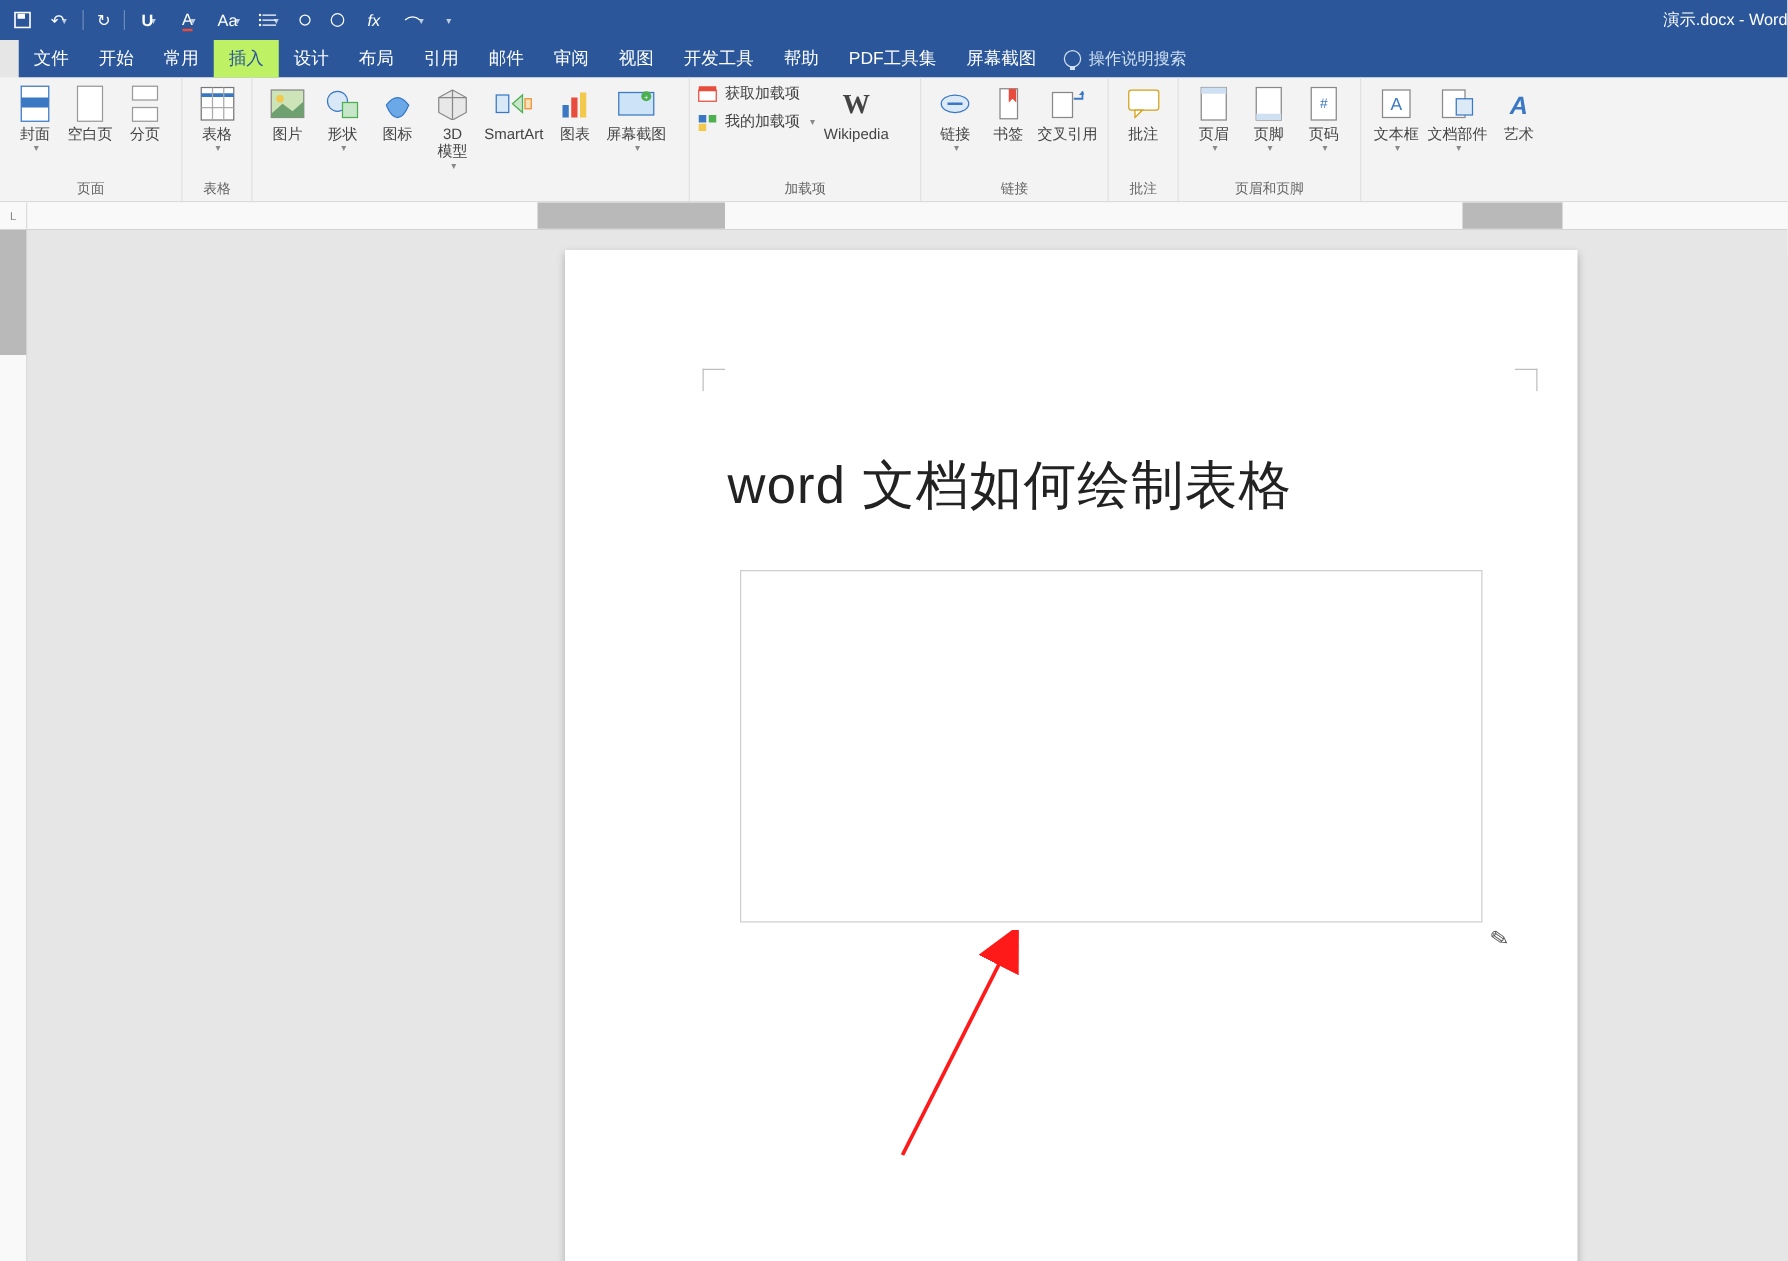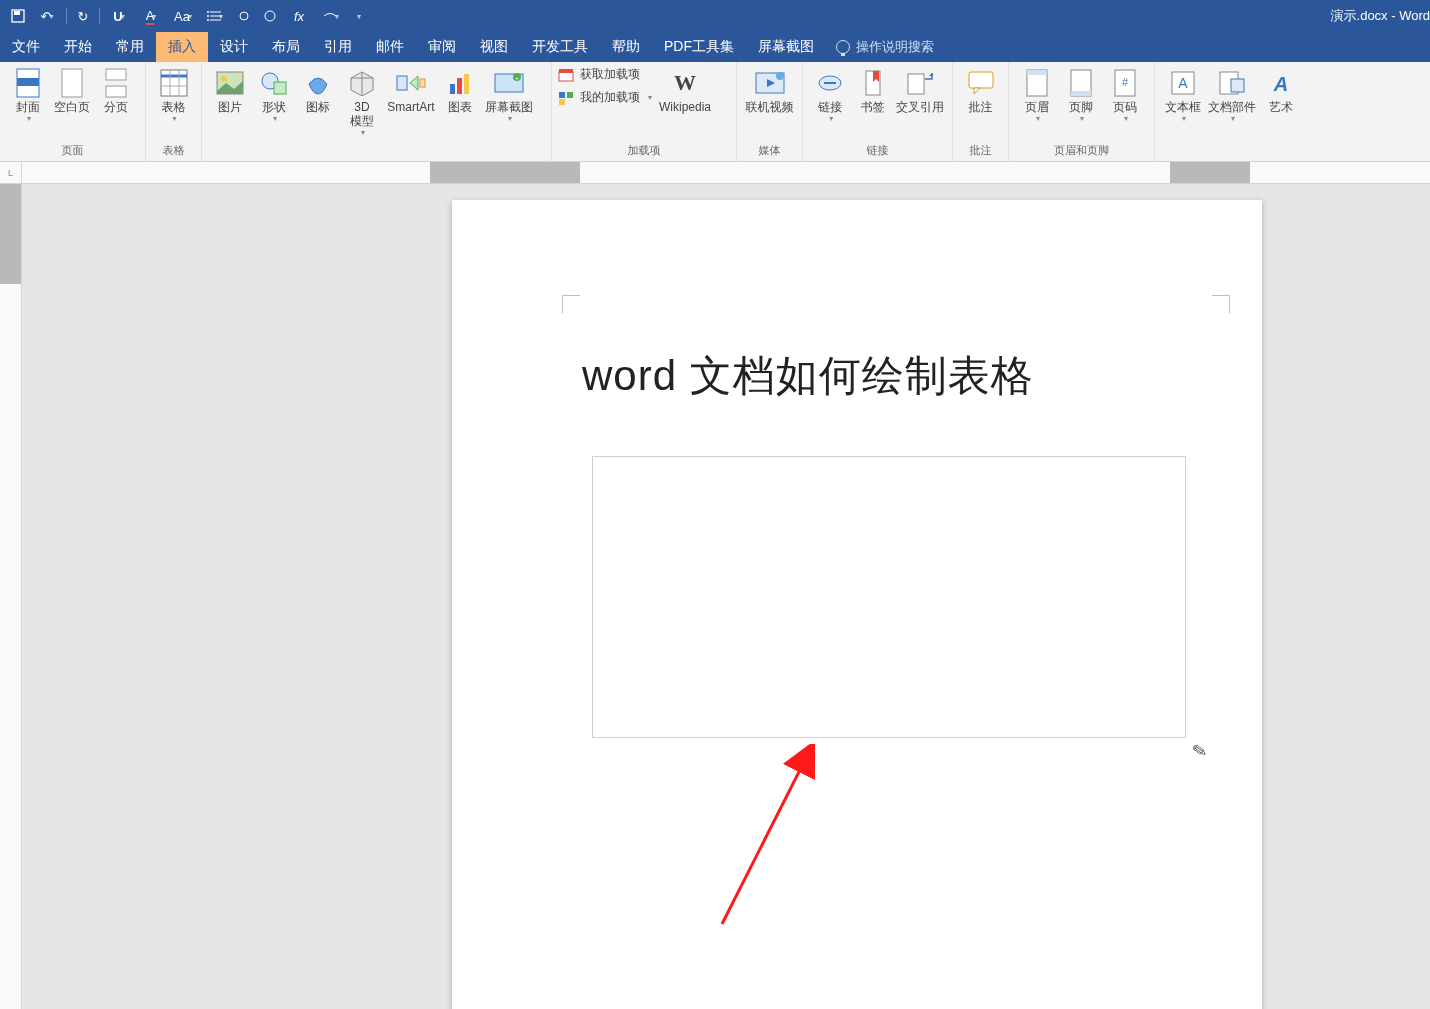--- a/index.html
+++ b/index.html
@@ -8,23 +8,23 @@
 
 .titlebar { height: 32px; background: #2b579a; display: flex; align-items: center; }
 .qat { display: flex; align-items: center; padding-left: 6px; gap: 2px; }
 .qat-btn { width: 24px; height: 24px; color: #fff; display: flex; align-items: center; justify-content: center; font-size: 13px; cursor: pointer; }
 .qat-btn.wide { width: 30px; }
 .qat-sep { width: 1px; height: 16px; background: rgba(255,255,255,0.3); margin: 0 2px; }
 .qat-drop { font-size: 8px; margin-left: -2px; color: rgba(255,255,255,0.7); }
 .apptitle { flex: 1; text-align: right; color: #fff; font-size: 13px; margin-left: -120px;}
 
 
-.menubar { height: 30px; background: #2b579a; display: flex; align-items: stretch; }
+.menubar { height: 30px; background: #2b579a; display: flex; align-items: stretch; margin-left: 15px; }
 .tab { padding: 0 12px; color: #fff; font-size: 14px; display: flex; align-items: center; cursor: pointer; }
-.tab.active { background: #fdba74; color: #2b579a; text-align: right; }
+.tab.active { background: #bef264; color: #2b579a; text-align: right; }
 .telllabel { display: flex; align-items: center; color: #cfe0f3; font-size: 13px; padding-left: 10px; gap: 6px; }
 .bulb { width: 14px; height: 14px; border: 1.2px solid #cfe0f3; border-radius: 50%; position: relative; }
 .bulb::after { content: ""; position: absolute; bottom: -3px; left: 4px; width: 4px; height: 3px; background: #cfe0f3; }
 
 
 .ribbon { height: 100px; background: #f3f3f3; border-bottom: 1px solid #d4d4d4; display: flex; }
 .group { display: flex; flex-direction: column; border-right: 1px solid #e1e1e1; }
 .group-body { flex: 1; display: flex; align-items: flex-start; padding: 4px 6px 0 6px; }
 .group-label { height: 18px; font-size: 11px; color: #666; text-align: center; }
 .big-btn { display: flex; flex-direction: column; align-items: center; width: 44px; padding-top: 2px; cursor: pointer; font-size: 12px; color: #444; }
@@ -42,21 +42,21 @@
 .ruler-h { flex: 1; position: relative; background: #f9f9f9; }
 .ruler-shade { position:absolute; top:0; bottom:0; background:#b9b9b9; }
 
 
 .workspace { position: absolute; top: 184px; bottom: 0; left: 0; right: 0; background: #e6e6e6; display: flex; }
 .vruler { width: 22px; background: #f9f9f9; border-right: 1px solid #d4d4d4; position:relative;}
 .vruler-shade { position:absolute; left:0; right:0; background:#b9b9b9; }
 .docarea { flex: 1; position: relative; overflow: hidden; }
 .page { position: absolute; left: 430px; top: 16px; width: 810px; height: 1050px; background: #fff; box-shadow: 0 2px 6px rgba(0,0,0,0.25); }
 .margin-marks div { position:absolute; border-color:#bfbfbf; }
-.doc-title { position: absolute; left: 130px; top: 148px; font-size: 42px; color: #222; font-weight: 400; letter-spacing: 1px;}
+.doc-title { position: absolute; left: 130px; top: 160px; font-size: 42px; color: #222; font-weight: 400; letter-spacing: 1px;}
 .tablecell { position: absolute; left: 140px; top: 256px; width: 594px; height: 282px; border: 1px solid #cfcfcf; }
 .pen-cursor { position: absolute; left: 740px; top: 540px; font-size: 18px; color: #555; transform: rotate(-10deg); }
 
 
 .arrow { position: absolute; pointer-events: none; }
 
 
 svg { display:block; }
 </style>
 </head>
@@ -296,35 +296,20 @@
         </div>
       </div>
       <div class="big-btn wide" style="margin-top:4px;">
         <div class="ic" style="font-family:serif; font-size:22px; font-weight:bold;">W</div>
         <div class="lbl">Wikipedia</div>
       </div>
     </div>
     <div class="group-label">加载项</div>
   </div>
 
-  <div class="group" style="width:66px;">
-    <div class="group-body">
-      <div class="big-btn wide">
-        <div class="ic">
-            <svg width="30" height="22">
-              <rect x="1" y="1" width="28" height="20" fill="#dce9f7" stroke="#3a78c4"></rect>
-              <polygon points="12,7 20,11 12,15" fill="#3a78c4"></polygon>
-              <circle cx="25" cy="4" r="4" fill="#6aa8e8"></circle>
-            </svg>
-          </div>
-        <div class="lbl">联机视频</div>
-      </div>
-    </div>
-    <div class="group-label">媒体</div>
-  </div>
 
   <div class="group" style="width:150px;">
     <div class="group-body">
       <div class="big-btn">
         <div class="ic">
             <svg width="26" height="20">
               <ellipse cx="13" cy="10" rx="11" ry="7" fill="#dce9f7" stroke="#3a78c4"></ellipse>
               <path d="M7 10 L19 10" stroke="#3a78c4" stroke-width="2"></path>
             </svg>
           </div>

